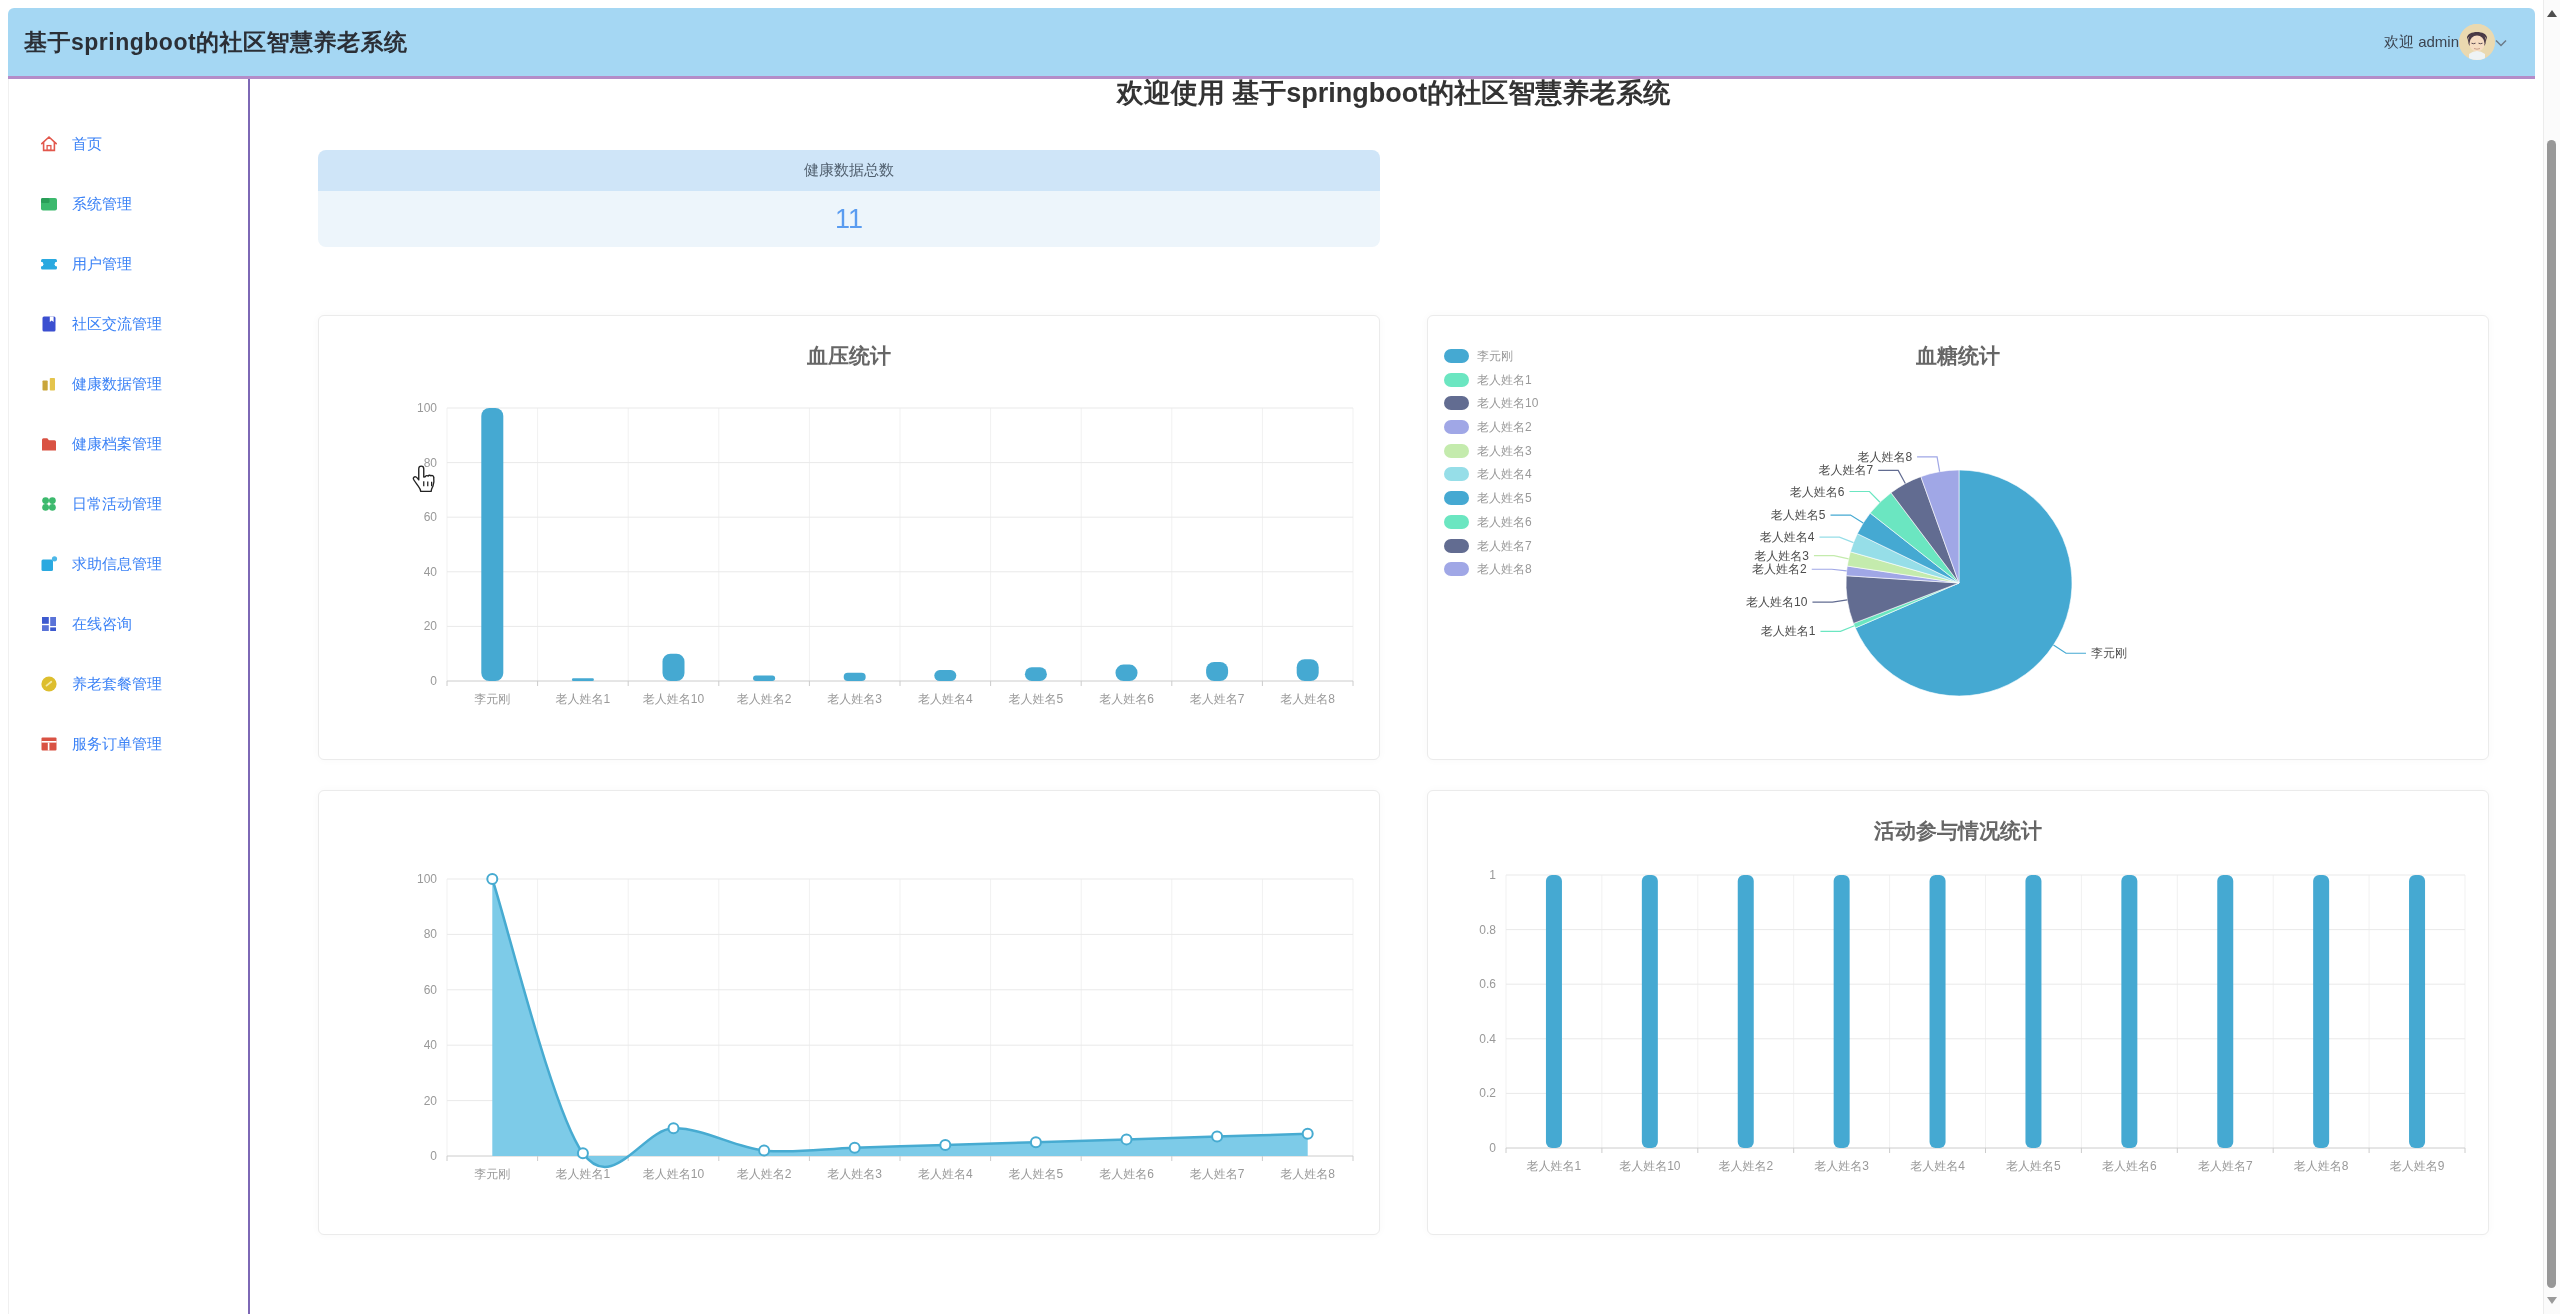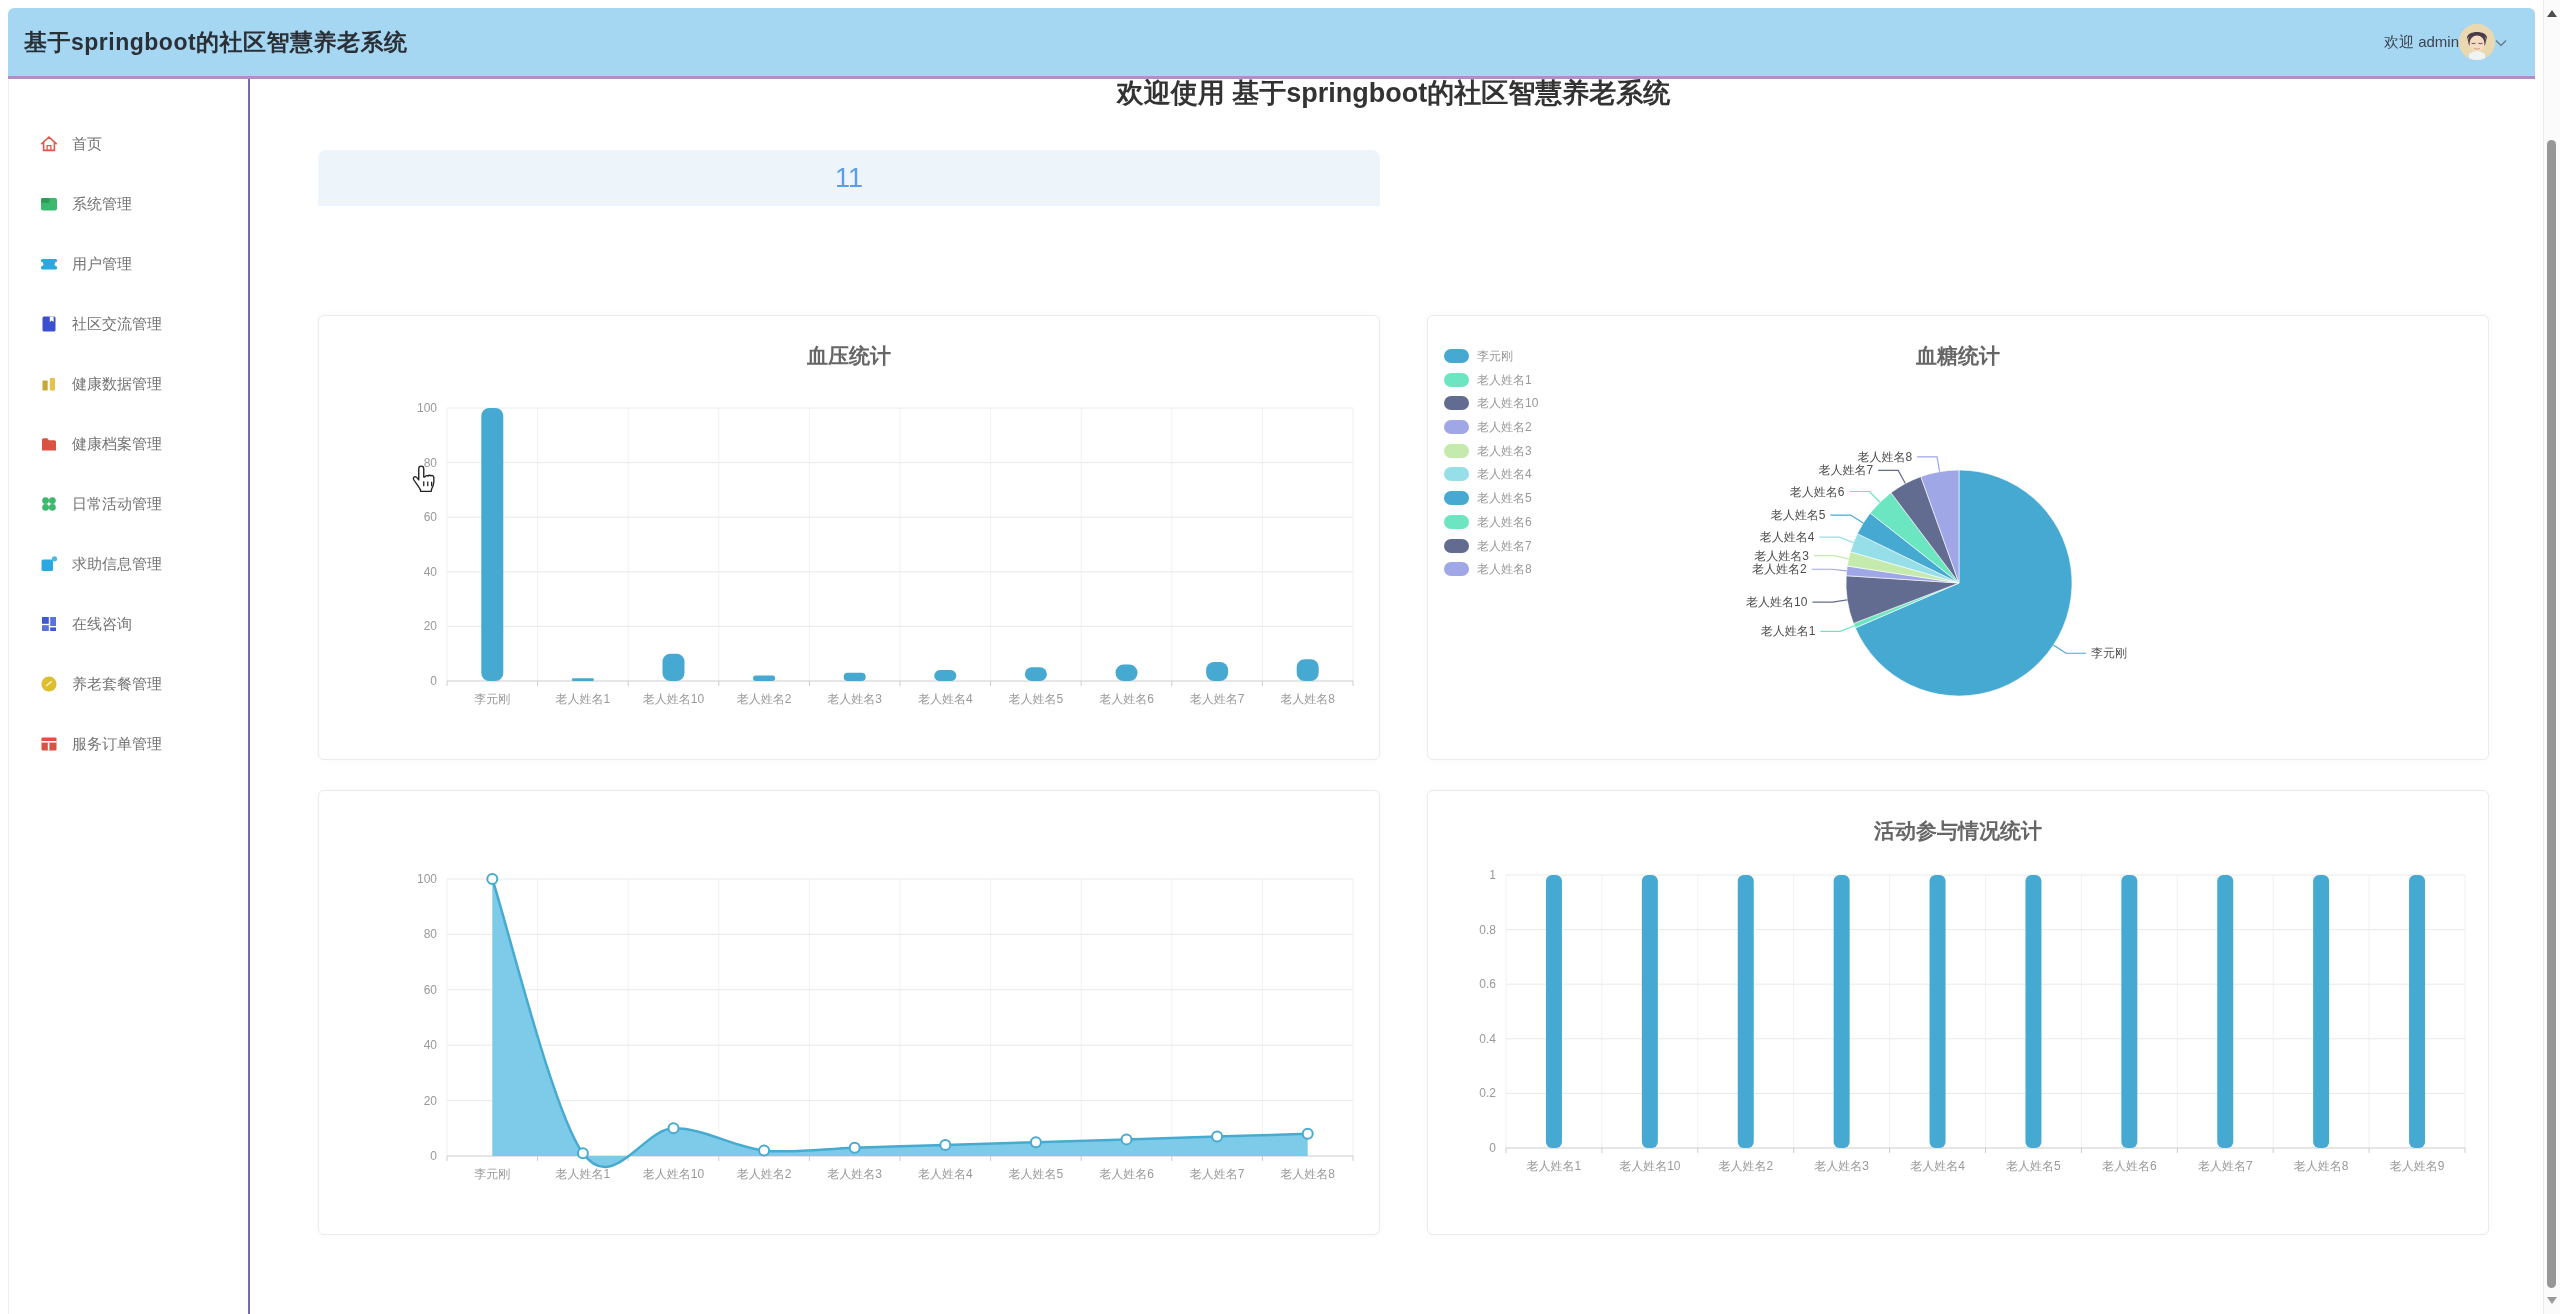--- a/index.html
+++ b/index.html
@@ -13,21 +13,21 @@
   .header-right{display:flex;align-items:center;margin-right:28px;}
   .welcome-text{font-size:15px;color:#3c4450;}
   .avatar{width:36px;height:36px;border-radius:50%;overflow:hidden;background:#ead9b0;flex:0 0 auto;}
   .divider{position:absolute;left:8px;top:76px;width:2527px;height:3px;background:var(--divider,#b48cc8);z-index:6;}
 
   
   .sidebar{position:absolute;left:8px;top:79px;width:242px;height:1235px;background:#fff;
     border-right:2px solid var(--sidebar-border,#7d68b5);border-left:1px solid #f0f0f0;z-index:5;padding-top:35px;box-sizing:border-box;}
   .side-item{height:60px;display:flex;align-items:center;gap:13px;padding-left:30px;cursor:pointer;}
   .side-item .icon{width:20px;height:20px;display:inline-flex;}
-  .side-item .lbl{font-size:15px;color:#737373;}
+  .side-item .lbl{font-size:15px;color:#3b82f6;}
 
   
   .main{position:absolute;inset:0;z-index:1;}
   .welcome-heading{position:absolute;left:252px;top:57px;width:2283px;text-align:center;
     font-size:27px;font-weight:bold;color:#333;white-space:nowrap;}
 
   
   .stat-card{position:absolute;width:1062px;height:97px;border-radius:8px;overflow:hidden;}
   .stat-card .sc-head{height:41px;background:var(--stat-header-bg,#cfe5f8);display:flex;align-items:center;justify-content:center;
     font-size:15px;color:#51606f;}
@@ -186,20 +186,21 @@
           </svg>
         </span>
         <span class="lbl">服务订单管理</span>
       </div>
     </aside>
 
   <main class="main">
     <h1 class="welcome-heading">欢迎使用 基于springboot的社区智慧养老系统</h1>
 
     <section class="stat-card" style="left:318px;top:150px;">
+      <div class="sc-head">健康数据总数</div>
       <div class="sc-body">11</div>
     </section>
 
     <section class="chart-card" style="left:318px;top:315px;">
       <div class="chart-title">血压统计</div>
       <svg class="chart-svg" id="chart0" width="1062" height="445" viewBox="0 0 1062 445">
           <line x1="128" x2="128" y1="92" y2="365" stroke="#f1f1f1" stroke-width="1"></line>
           <line x1="218.6" x2="218.6" y1="92" y2="365" stroke="#f1f1f1" stroke-width="1"></line>
           <line x1="309.2" x2="309.2" y1="92" y2="365" stroke="#f1f1f1" stroke-width="1"></line>
           <line x1="399.79999999999995" x2="399.79999999999995" y1="92" y2="365" stroke="#f1f1f1" stroke-width="1"></line>

